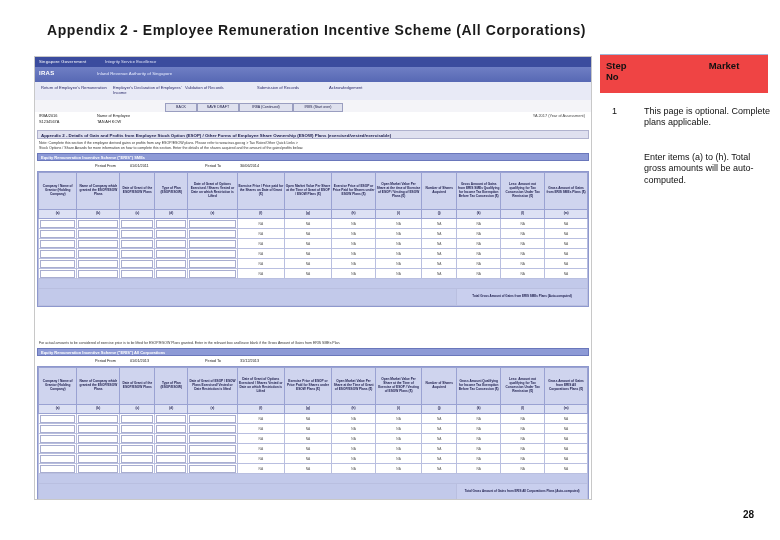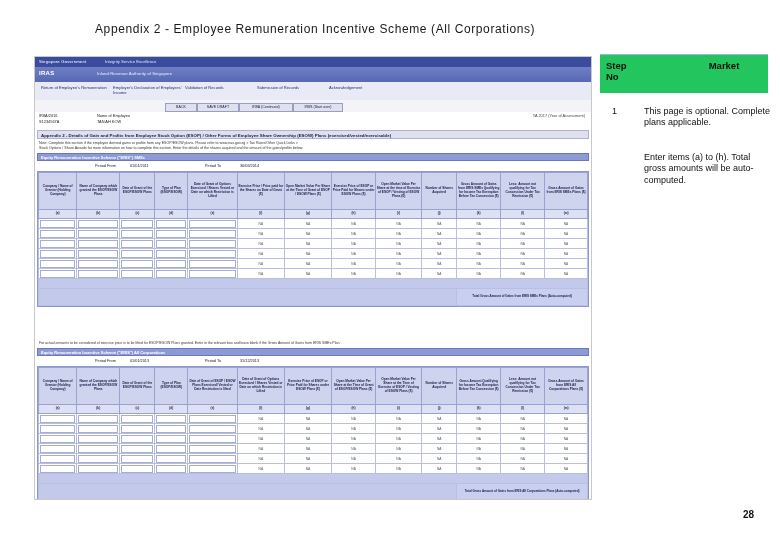--- a/index.html
+++ b/index.html
@@ -18,34 +18,33 @@
     position: absolute;
     left: 0; top: 0;
     width: 780px;
     height: 540px;
   }
   .slide-title {
     position: absolute;
     left: 47px;
     top: 22px;
     width: 650px;
-    font-size: 12px;
-    font-weight: normal;
+    font-size: 14px;
+    font-weight: bold;
     color: #1a1a1a;
     letter-spacing: 0.6px;
-    margin-left: 48px;
   }
   
   .steps-header {
     position: absolute;
     left: 600px;
     top: 54px;
     width: 168px;
     height: 38px;
-    background: #22c55e;
+    background: #ef4444;
     border-top: 1px solid #9fb8d8;
     text-decoration: underline;
   }
   .steps-header .col-step {
     position: absolute;
     left: 6px;
     top: 5px;
     width: 44px;
     font-size: 9.5px;
     font-weight: bold;

